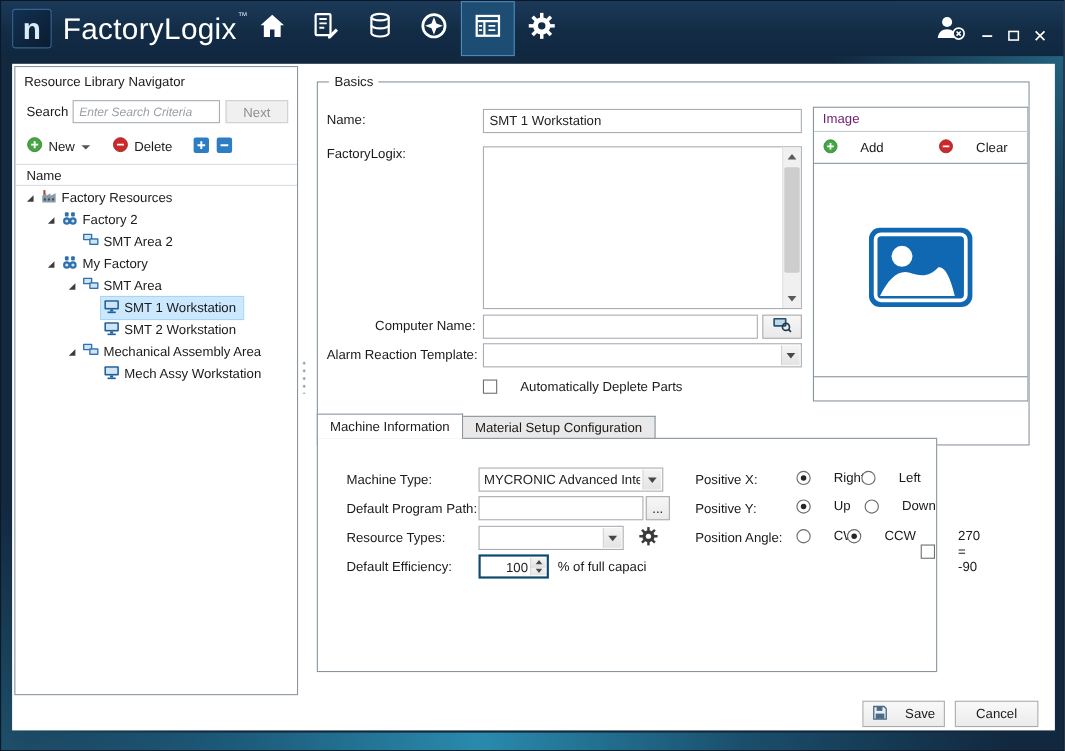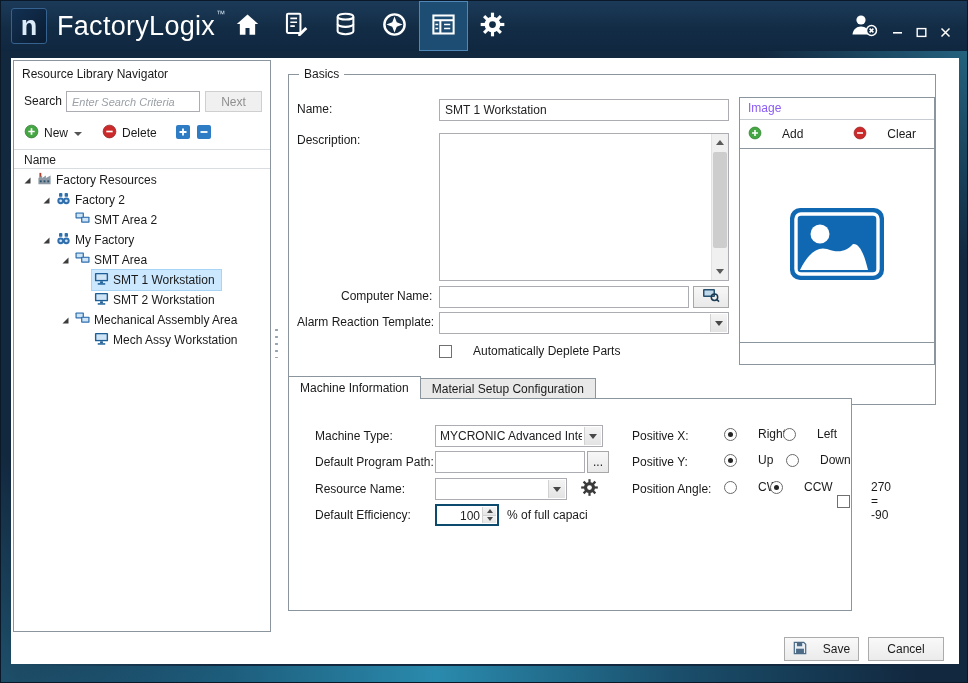--- a/index.html
+++ b/index.html
@@ -81,21 +81,21 @@
   .combo .arrbox { position:absolute; right:1px; top:1px; bottom:1px; width:17px; background:linear-gradient(#f4f4f4,#e3e3e3); border-left:1px solid #d2d2d2; display:flex; align-items:center; justify-content:center; }
   .arr { width:0; height:0; border-left:4px solid transparent; border-right:4px solid transparent; border-top:5px solid #474747; }
 
   .checkbox { width:13px; height:13px; border:1px solid #707070; background:#fff; display:inline-block; flex:none; }
   .radio { width:13px; height:13px; border:1px solid #6a6a6a; border-radius:50%; background:#fff; display:inline-block; position:relative; flex:none; }
   .radio.checked::after { content:""; position:absolute; inset:3px; background:#262626; border-radius:50%; }
   .opt { position:absolute; display:flex; align-items:center; gap:21px; font-size:12px; color:#1a1a1a; }
 
   
   .image-box { position:absolute; left:450px; top:22px; width:196px; height:268px; border:1px solid #8a959e; background:#fff; }
-  .image-title { position:absolute; left:8px; top:3px; font-size:12px; color:#8b5cf6; }
+  .image-title { position:absolute; left:8px; top:3px; font-size:12px; color:#701a75; }
   .image-hd-sep { position:absolute; left:0; right:0; top:21px; border-top:1px solid #c6ccd1; }
   .image-toolbar { position:absolute; left:8px; top:26px; height:20px; display:flex; align-items:center; gap:20px; font-size:12px; color:#1a1a1a; }
   .image-area { position:absolute; left:0; right:0; top:50px; height:195px; border-top:1px solid #8a959e; border-bottom:1px solid #8a959e; display:flex; align-items:center; justify-content:center; }
 
   
   .tabstrip { position:absolute; left:277px; top:318px; height:23px; display:flex; z-index:3; }
   .tab { padding:0 11px; font-size:12px; color:#1a1a1a; display:flex; align-items:center; border:1px solid #8a959e; cursor:pointer; }
   .tab.active { background:#fff; height:23px; border-bottom:none; position:relative; z-index:2; }
   .tab.inactive { background:#e9e9e9; height:21px; margin-top:2px; border-left:none; }
   .tab-panel { position:absolute; left:277px; top:340px; width:564px; height:213px; border:1px solid #8a959e; background:#fff; }
@@ -385,21 +385,21 @@
     </div>
 
     <div class="splitter"></div>
 
     <div class="gbox basics-box">
       <span class="gbox-label">Basics</span>
 
       <span class="f-label" style="left:8px; top:27px;">Name:</span>
       <input class="tbox" type="text" style="left: 150px; top: 24px; width: 290px;" value="SMT 1 Workstation">
 
-      <span class="f-label" style="left:8px; top:58px;">Description:</span>
+      <span class="f-label" style="left:8px; top:58px;">FactoryLogix:</span>
       <div class="desc-box">
         <div class="vscroll">
           <div class="sb-btn sb-up">
               <span class="tri-up"></span>
             </div>
           <div class="sb-thumb"></div>
           <div class="sb-btn sb-dn">
               <span class="tri-dn"></span>
             </div>
         </div>
@@ -494,21 +494,21 @@
       <span class="f-label" style="left:343px; top:56px;">Positive Y:</span>
       <div class="opt" style="left:435px; top:54px;">
         <span class="radio checked"></span>
         <span>Up</span>
       </div>
       <div class="opt" style="left:497px; top:54px;">
         <span class="radio"></span>
         <span>Down</span>
       </div>
 
-      <span class="f-label" style="left:26px; top:83px;">Resource Name:</span>
+      <span class="f-label" style="left:26px; top:83px;">Resource Types:</span>
       <div class="combo" style="left:146px; top:79px; width:132px; height:22px;">
         <span class="val"></span>
         <span class="arrbox">
             <span class="arr"></span>
           </span>
       </div>
       <span style="position:absolute; left:291px; top:79px;"><svg width="19" height="19" viewBox="0 0 24 24">
             <g fill="#3a3a3a">
               <rect x="10.6" y="1.5" width="2.8" height="21"></rect>
               <rect x="10.6" y="1.5" width="2.8" height="21" transform="rotate(45 12 12)"></rect>

